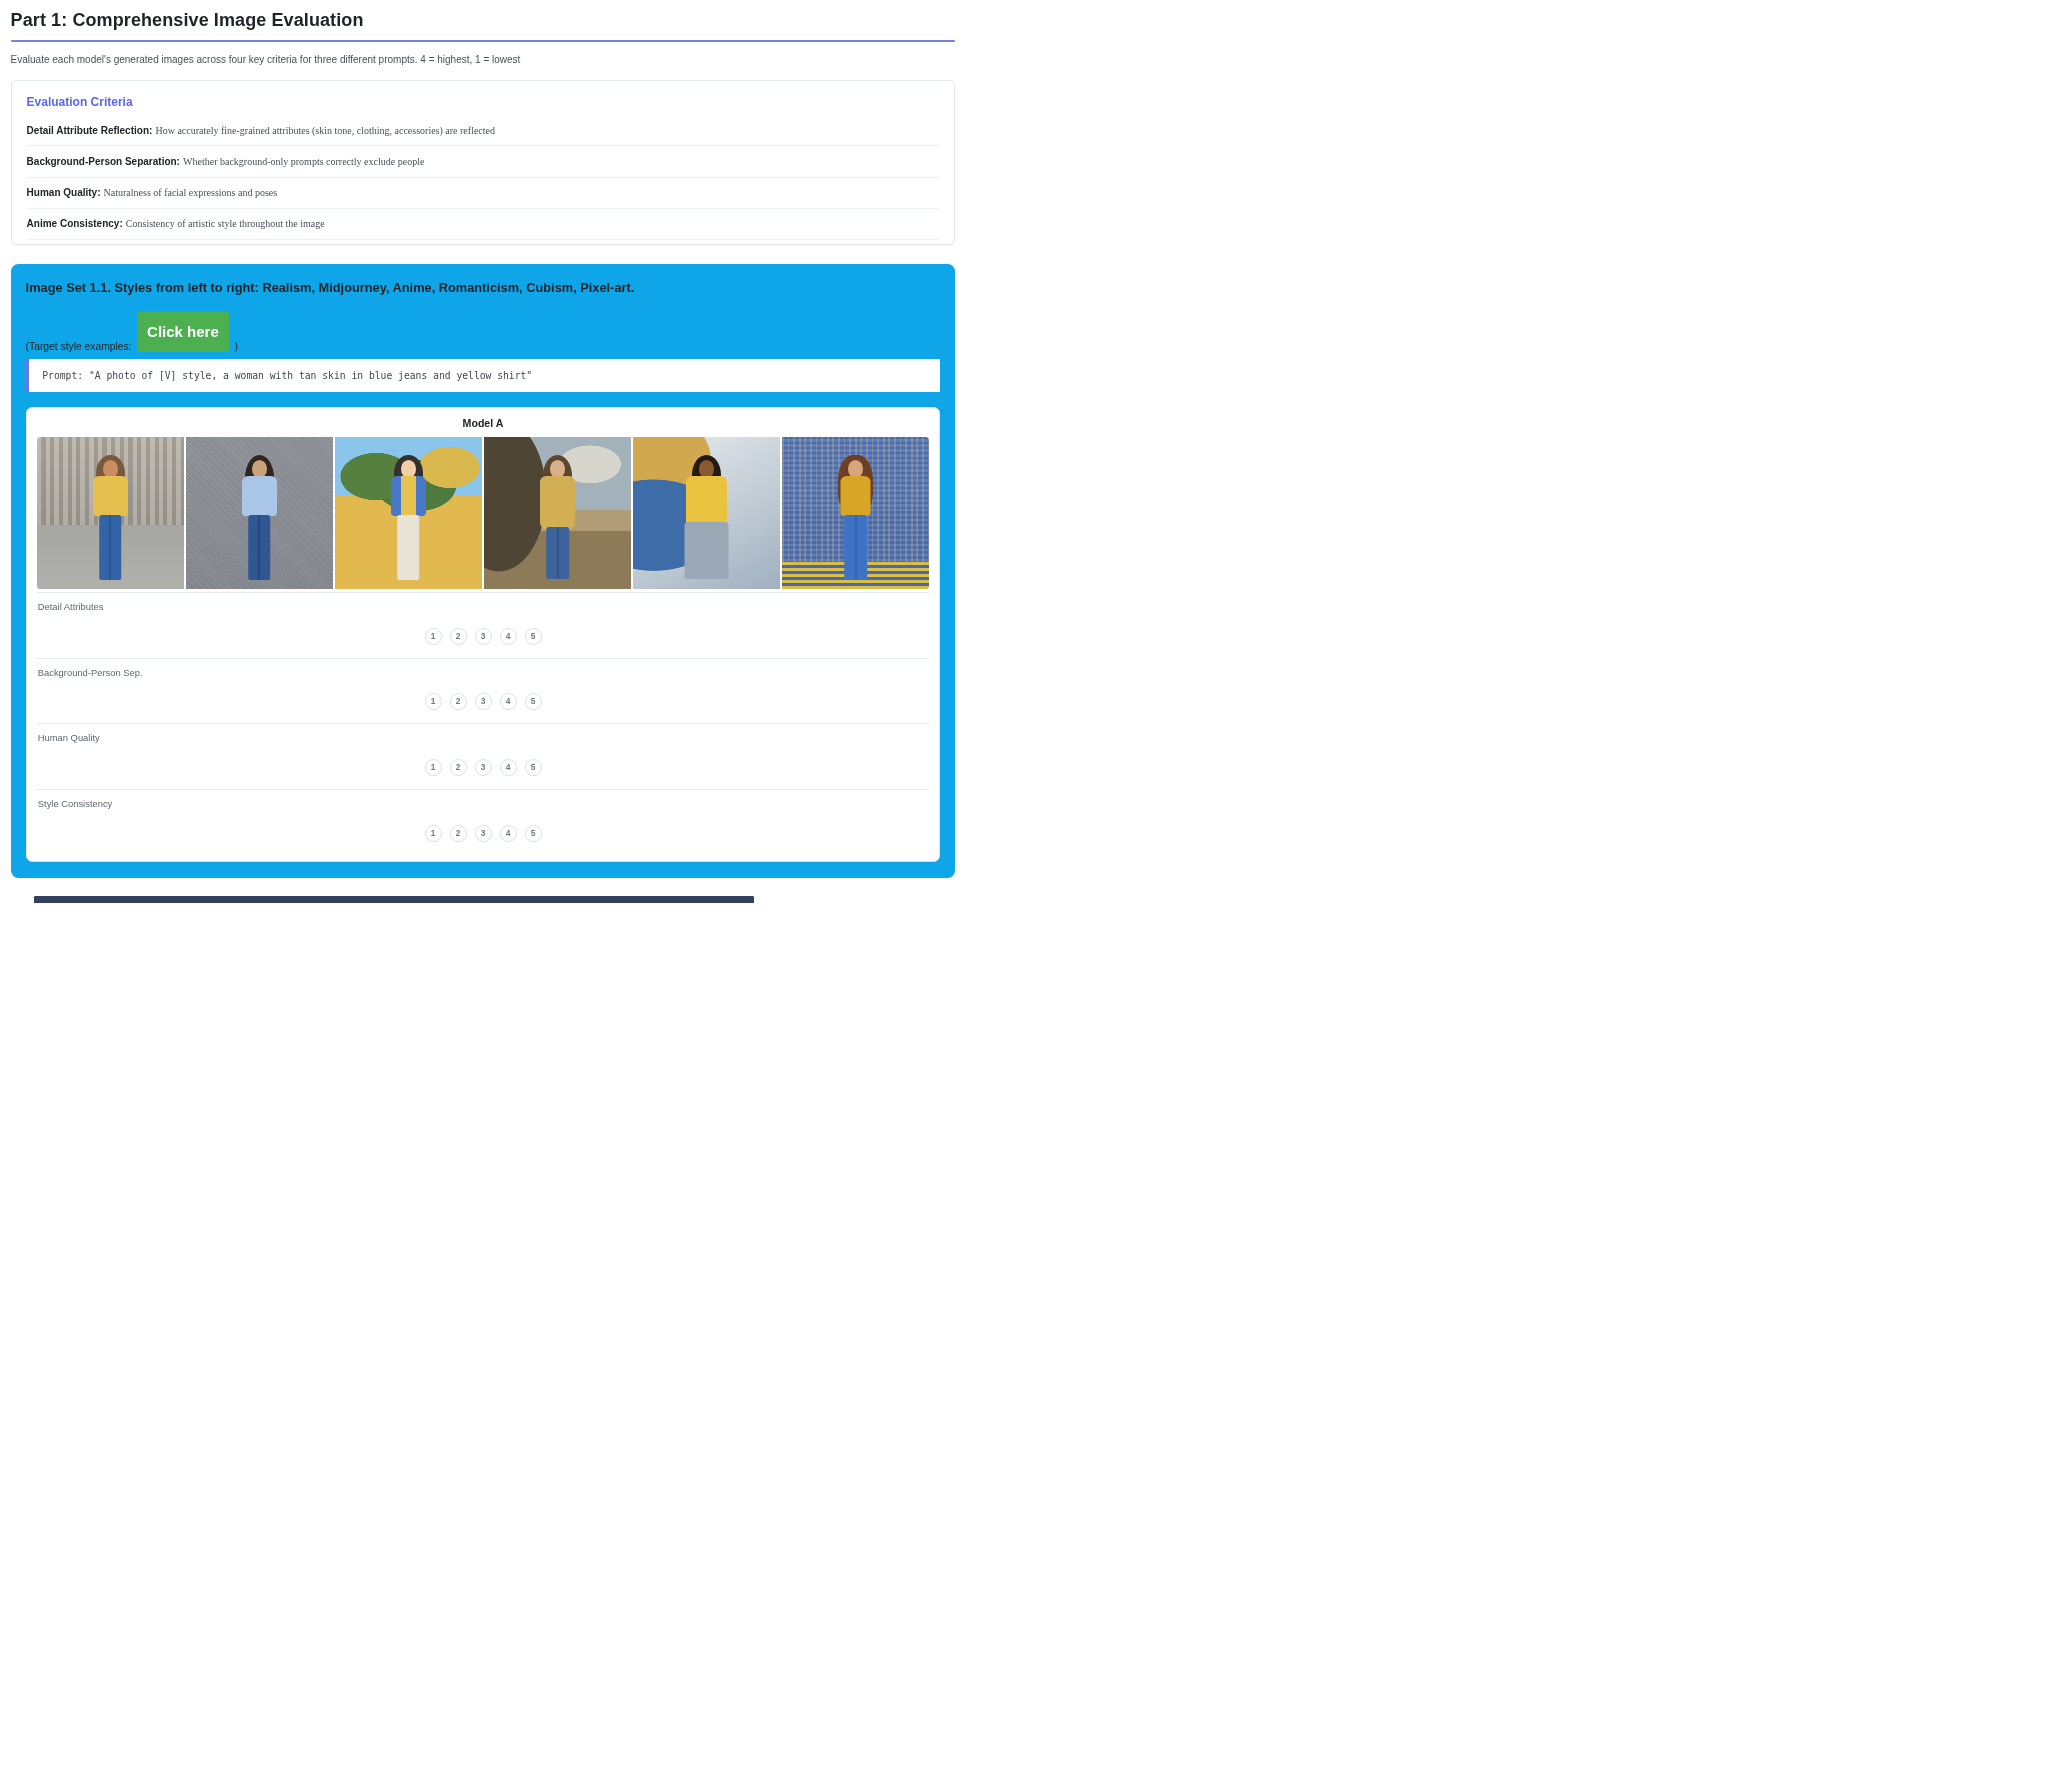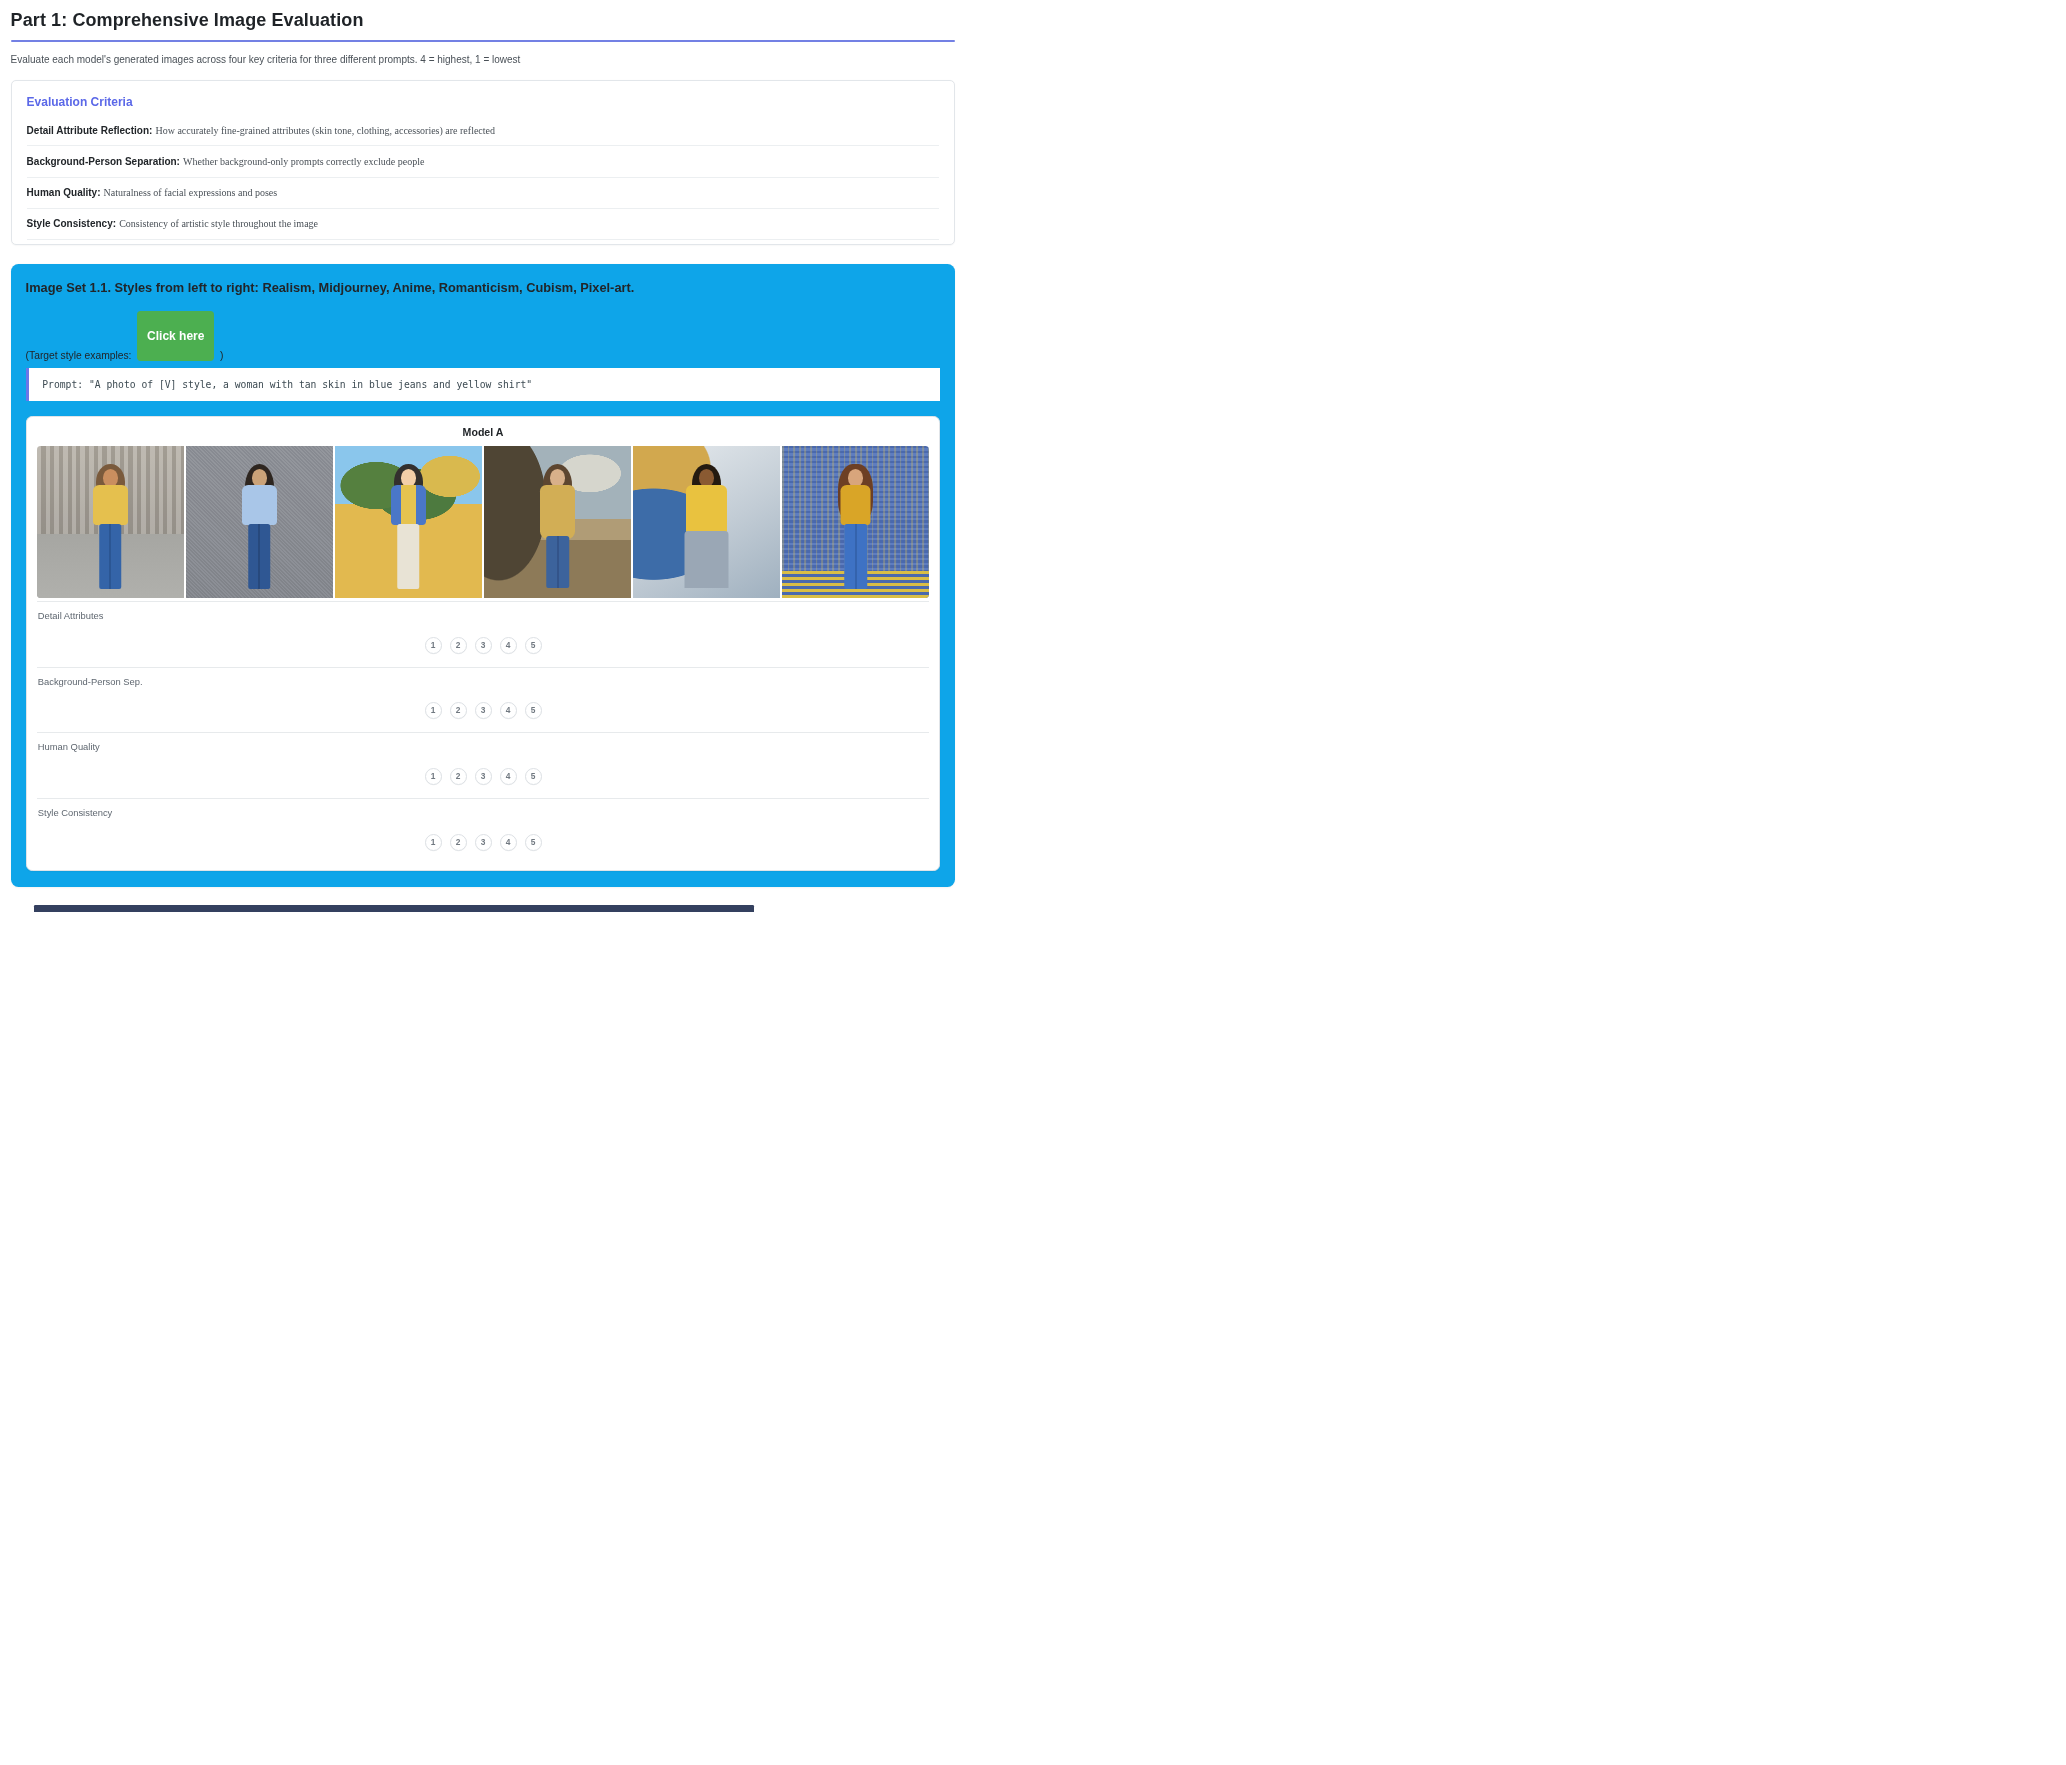--- a/index.html
+++ b/index.html
@@ -25,22 +25,22 @@
   .crit-desc  { color:#495057;font-family:Liberation Serif, serif; }
 
   
   .imageset-section {
     margin-top: 19px; background:#0ea5e9; border-radius: 7.5px;
     padding: 16px 15px 16px 15px; box-shadow: 0 0.6px 1.9px rgba(0,0,0,.05);
   }
   .imageset-heading { font-size: 12.8px; font-weight: bold; color:#212529; }
   .target-row { margin-top: 16px; font-size: 10.3px; color:#212529; display:flex; align-items:flex-end; }
   .btn-green {
-    display:inline-block; background:#4caf50; color:#ffffff; font-weight:bold; font-size:12px;
-    border:0; border-radius:3.7px; padding: 18px 10px; margin: 0 5.6px; cursor:pointer;
+    display:inline-block; background:#4caf50; color:#ffffff; font-weight:bold; font-size:15px;
+    border:0; border-radius:3.7px; padding: 12px 10px; margin: 0 5.6px; cursor:pointer;
     font-family: "Liberation Sans", "DejaVu Sans", sans-serif;
   }
   .prompt-quote {
     margin-top: 7.5px; background:#ffffff; border-left: 3.1px solid #6a76e8;
     padding: 11.2px 13.7px;
     font-family: "DejaVu Sans Mono", "Liberation Mono", monospace;
     font-size: 9.7px; color:#3c4a52;
   }
 
   
@@ -153,21 +153,21 @@
   <div class="crit-row">
     <span class="crit-label">Detail Attribute Reflection:</span><span class="crit-desc">How accurately fine-grained attributes (skin tone, clothing, accessories) are reflected</span>
   </div>
   <div class="crit-row">
     <span class="crit-label">Background-Person Separation:</span><span class="crit-desc">Whether background-only prompts correctly exclude people</span>
   </div>
   <div class="crit-row">
     <span class="crit-label">Human Quality:</span><span class="crit-desc">Naturalness of facial expressions and poses</span>
   </div>
   <div class="crit-row">
-    <span class="crit-label">Style Consistency:</span><span class="crit-desc">Consistency of artistic style throughout the image</span>
+    <span class="crit-label">Anime Consistency:</span><span class="crit-desc">Consistency of artistic style throughout the image</span>
   </div>
 </section>
 
 <section class="imageset-section">
   <h2 class="imageset-heading">Image Set 1.1. Styles from left to right: Realism, Midjourney, Anime, Romanticism, Cubism, Pixel-art.</h2>
 
   <div class="target-row">
     <span>(Target style examples:</span>
     <button class="btn-green">Click here</button>
     <span>)</span>

